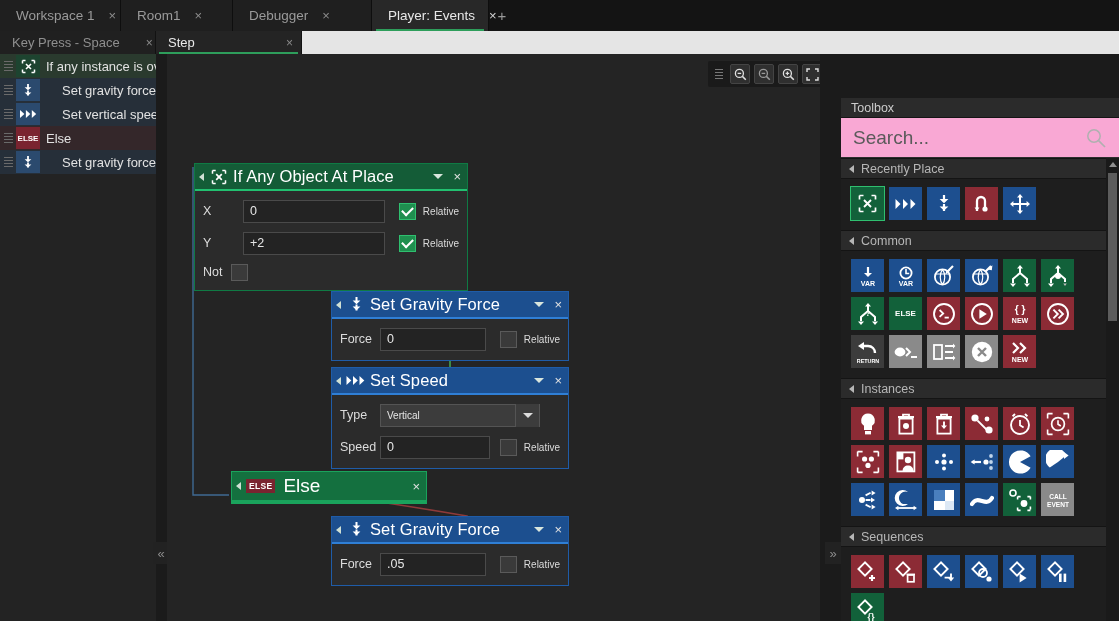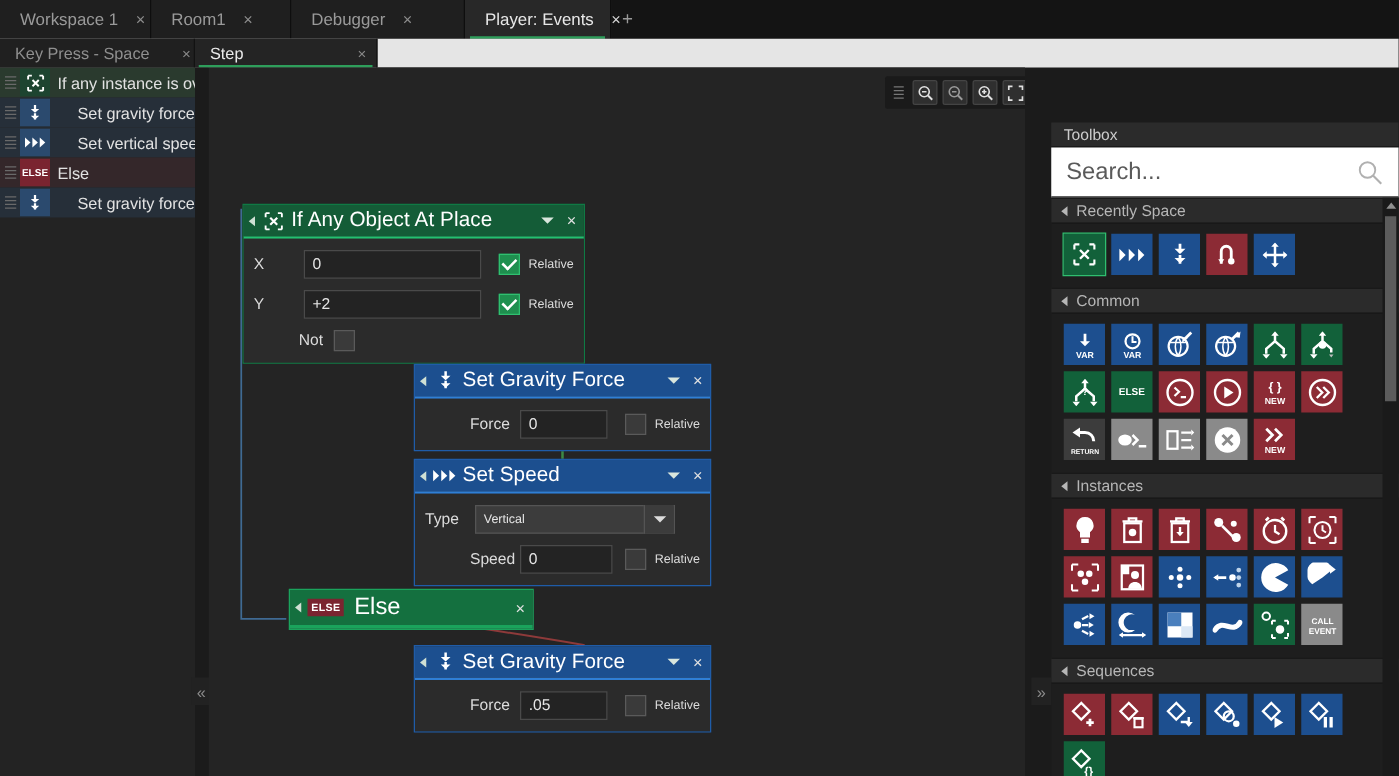--- a/index.html
+++ b/index.html
@@ -161,21 +161,21 @@
   }
   .blk.green .blk-head { background: #145c37; }
   .blk.green { border-color: #0f7a44; }
   .blk.green .blk-rule { height: 2px; background: #22c070; }
   .blk.blue .blk-head { background: #1c4f8f; }
   .blk.blue { border-color: #1f5ca8; }
   .blk.blue .blk-rule { height: 2px; background: #2f7fd6; }
   .blk-body { padding: 7px 8px 8px 8px; background: #2b2b2b; }
 
   .field-row { display: flex; align-items: center; height: 26px; margin-bottom: 6px; }
-  .field-row:last-child { margin-bottom: 0; margin-left: 36px; }
+  .field-row:last-child { margin-bottom: 0; }
   .fr-label { font-size: 12.5px; color: #dcdcdc; width: 40px; flex: 0 0 auto; }
   .fr-input {
     background: #232323; border: 1px solid #4a4a4a; height: 23px;
     font-size: 12.5px; color: #e6e6e6; display: flex; align-items: center;
     padding: 0 6px;
   }
   .fr-check {
     width: 17px; height: 17px; border: 1px solid #5a5a5a; background: #3a3a3a;
     margin-left: 14px; display: flex; align-items: center; justify-content: center;
     flex: 0 0 auto;
@@ -220,21 +220,21 @@
     position: absolute; left: 841px; top: 54px; width: 278px; height: 567px;
     background: #1e1e1e;
     margin-top: 44px;
   }
   .tb-header {
     height: 20px; background: #2b2b2b; display: flex; align-items: center;
     padding: 0 10px; font-size: 12.5px; color: #cccccc;
     border-bottom: 1px solid #151515;
   }
   .tb-search {
-    height: 40px; background: #ffffff; display: flex; align-items: center;
+    height: 40px; background: #f9a8d4; display: flex; align-items: center;
     padding: 0 12px; border-bottom: 1px solid #2e2e2e;
   }
   .tb-search-text { font-size: 19px; color: #5a5a5a; flex: 1; }
   .tb-scrollarea { position: relative; height: 507px; overflow: hidden; }
   .tb-section {
     height: 21px; background: #2b2b2b; display: flex; align-items: center;
     padding: 0 8px; font-size: 12.5px; color: #b6b6b6;
     border-top: 1px solid #141414; border-bottom: 1px solid #141414;
   }
   .sec-tri {
@@ -574,21 +574,21 @@
           <circle cx="9" cy="9" r="6.2" stroke="#b0b0b0" stroke-width="1.5" fill="none"></circle>
           <path d="M13.6 13.6L20 20" stroke="#b0b0b0" stroke-width="1.7"></path>
         </svg>
       </span>
     </div>
 
     <div class="tb-scrollarea">
 
       <div class="tb-section">
         <i class="sec-tri"></i>
-        <span>Recently Space</span>
+        <span>Recently Place</span>
       </div>
       <div class="tb-grid">
         <div class="tb-item sel">
           <svg width="19" height="19" viewBox="0 0 19 19">
             <path d="M1.5 1.5h4M13.5 1.5h4M17.5 1.5v4M17.5 13.5v4M17.5 17.5h-4M5.5 17.5h-4M1.5 17.5v-4M1.5 5.5v-4" stroke="#fff" stroke-width="1.7" fill="none"></path>
             <path d="M6 6l7 7M13 6l-7 7" stroke="#fff" stroke-width="1.9"></path>
           </svg>
         </div>
         <div class="tb-item blue">
           <svg width="22" height="12" viewBox="0 0 22 12">

